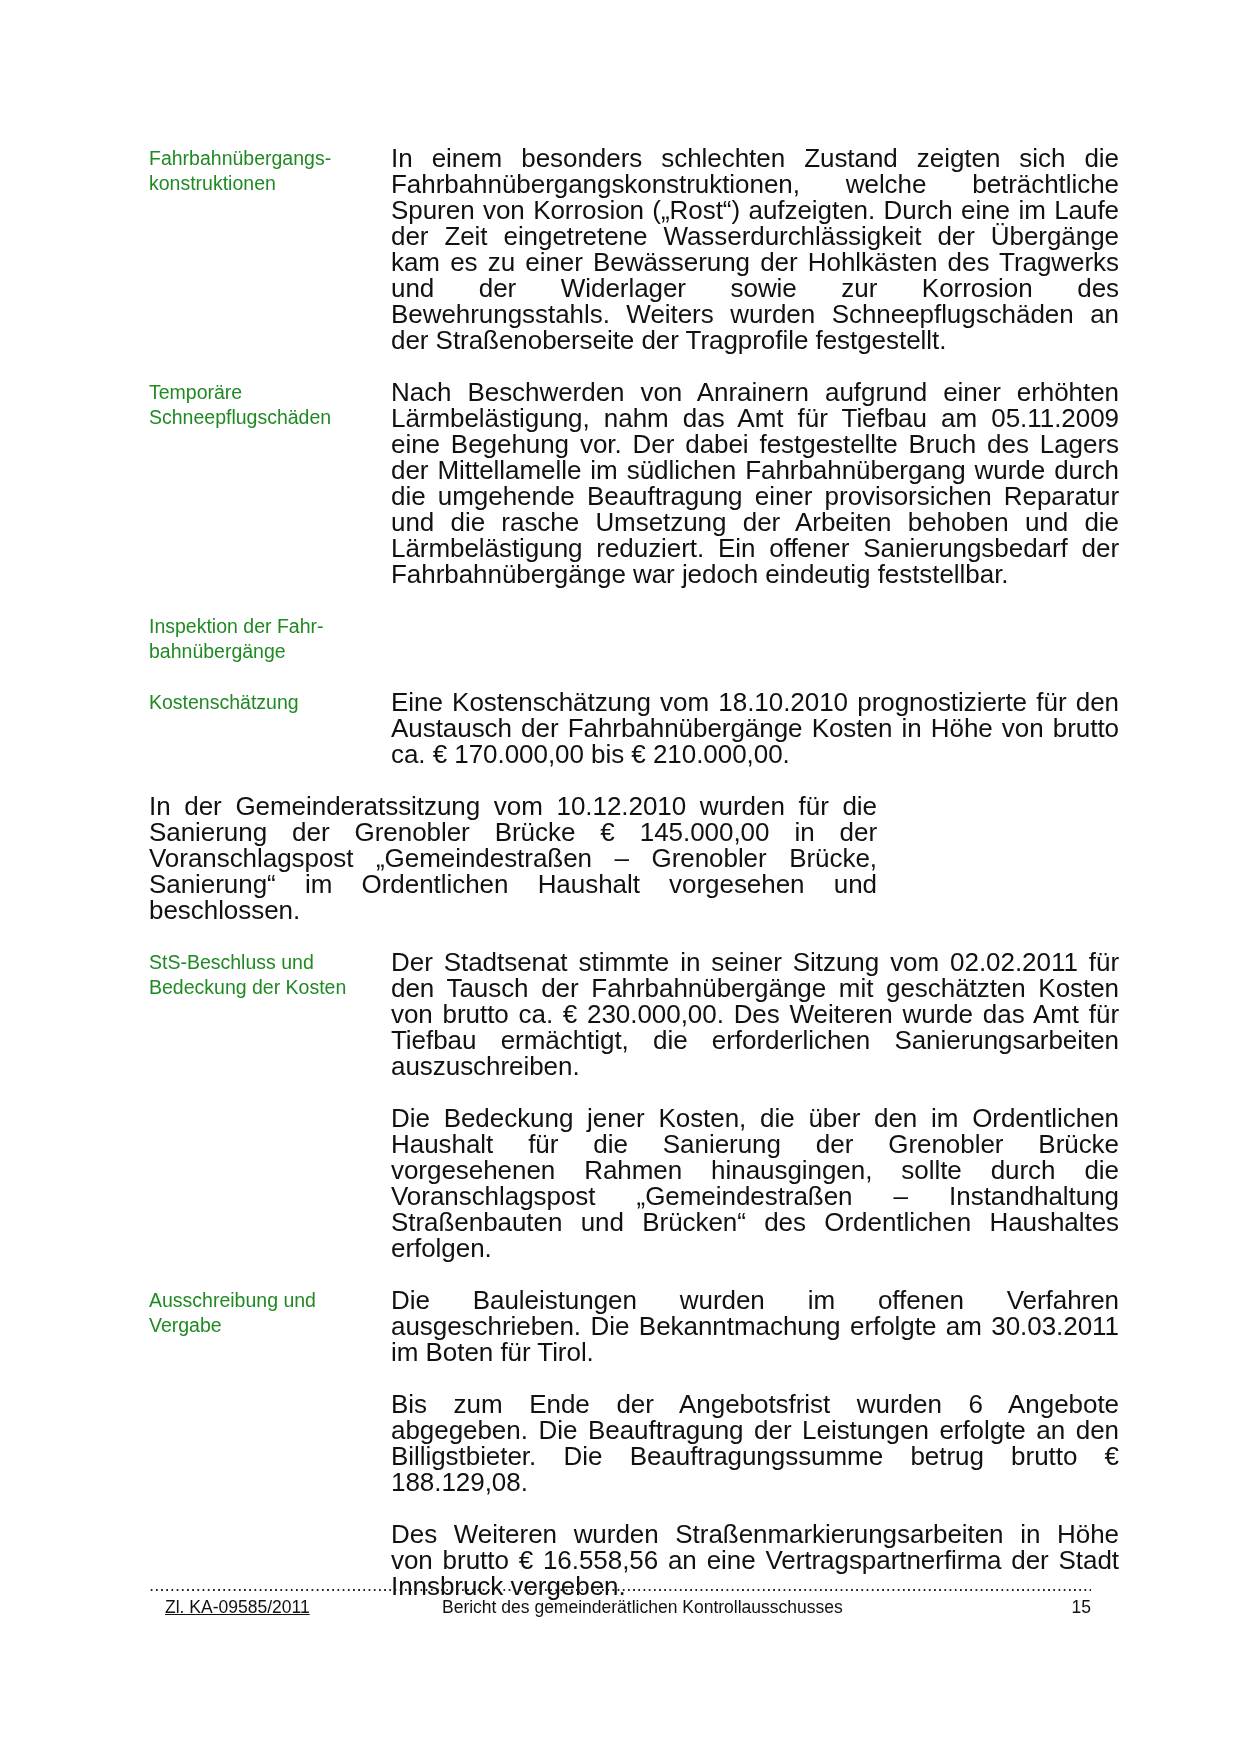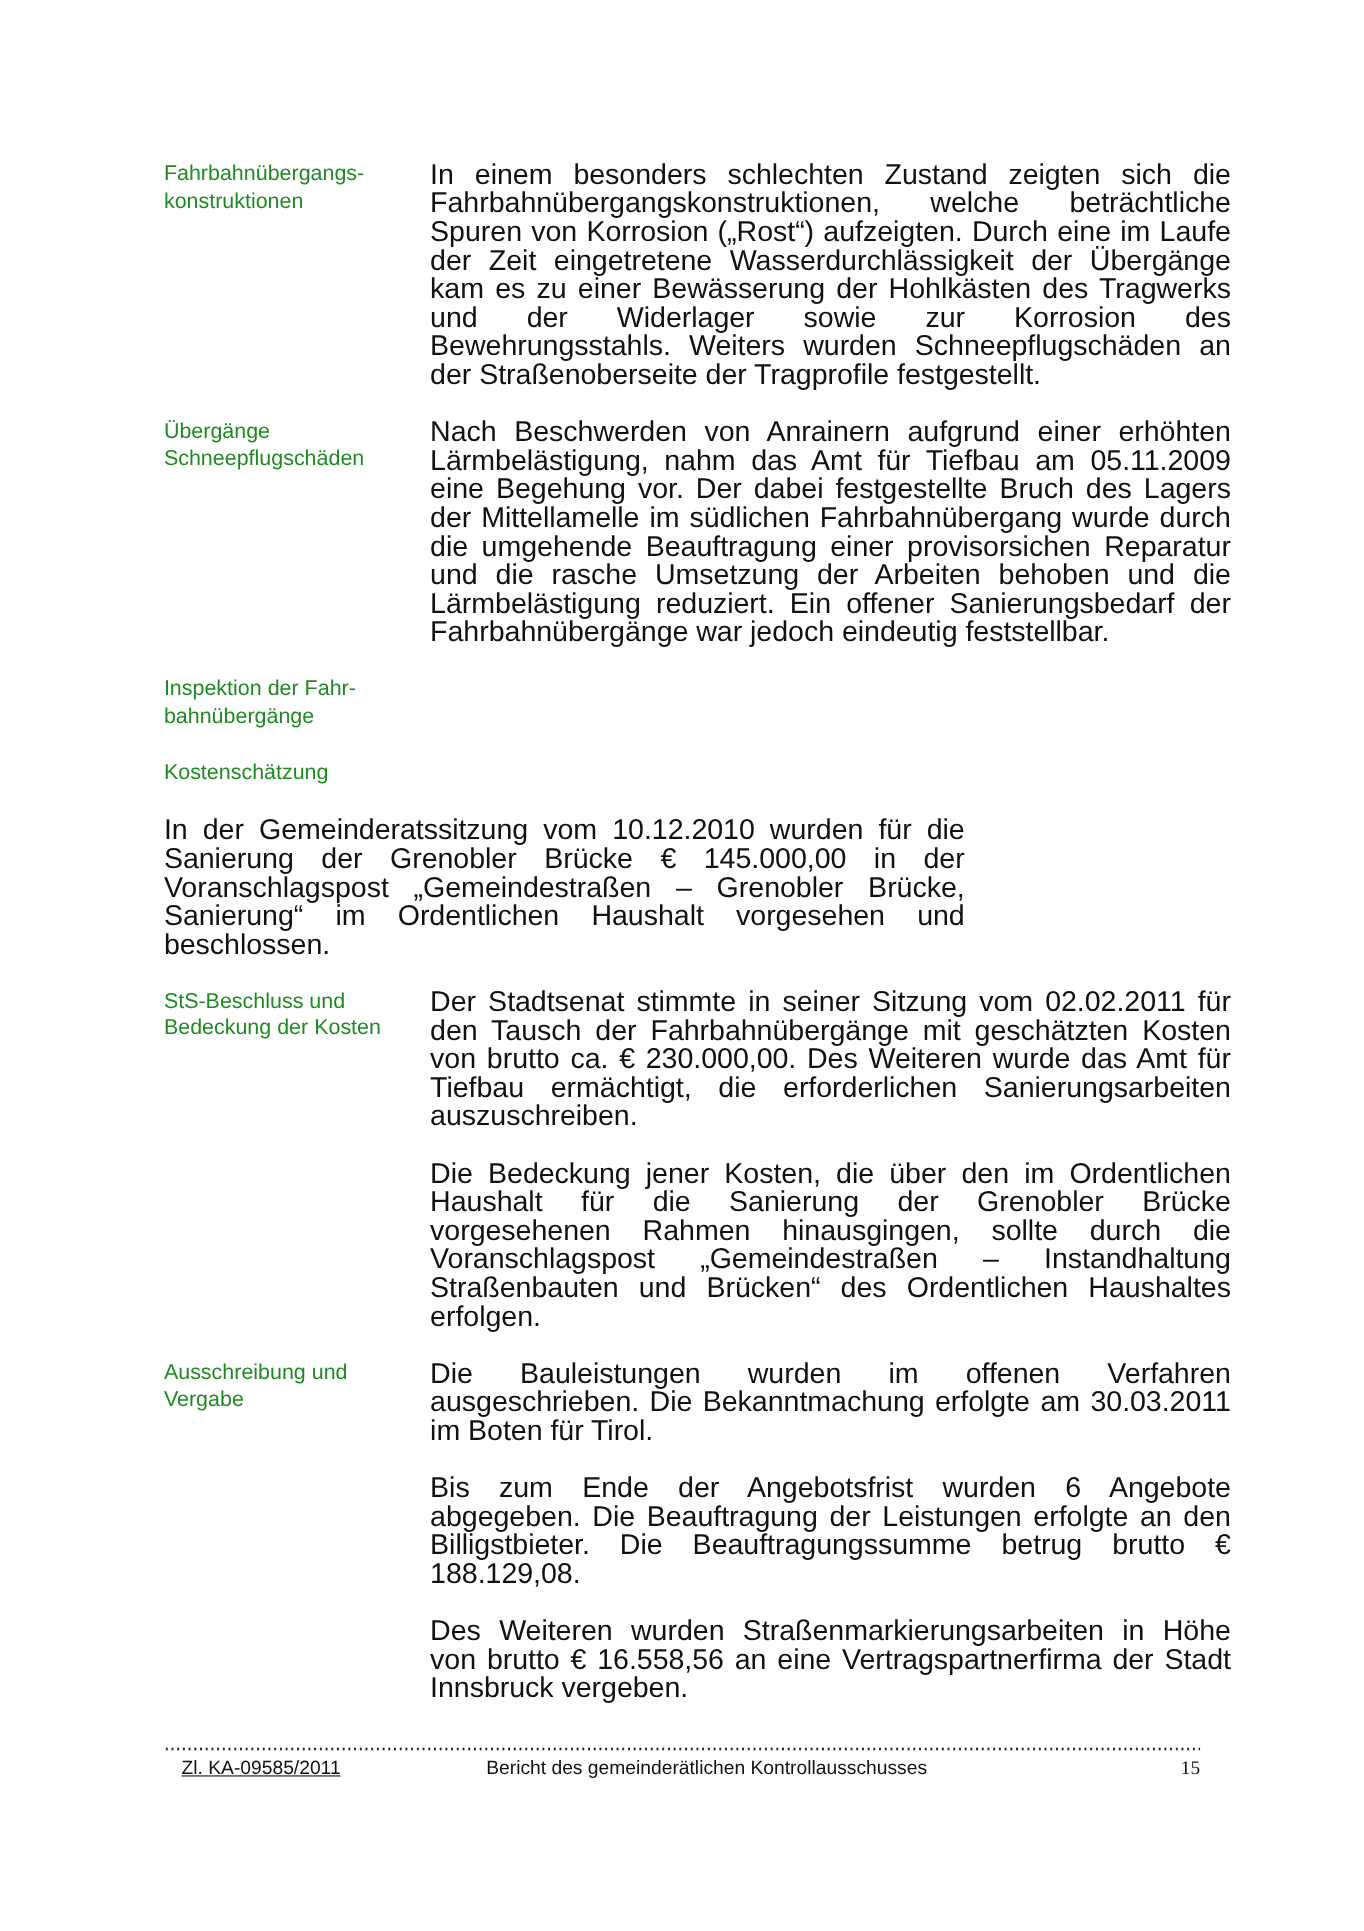--- a/index.html
+++ b/index.html
@@ -28,58 +28,61 @@
       position: absolute; left: 149px; top: 1588px; width: 942px; height: 4px;
       background-image: radial-gradient(circle, #222 1.1px, transparent 1.3px);
       background-size: 5.2px 4px; background-repeat: repeat-x;
     }
     .footer {
       position: absolute; left: 149px; top: 1596px; width: 942px;
       font-size: 17.5px; line-height: 22px; color: #111;
     }
     .footer .ref { position: absolute; left: 16px; top: 0; text-decoration: underline; }
     .footer .title { position: absolute; left: 293px; top: 0; }
-    .footer .pageno { position: absolute; right: 0; top: 0; font-family: Liberation Serif, serif; }
+    .footer .pageno { position: absolute; right: 0; top: 0; }
   </style>
 </head>
 <body>
 
 <div class="page">
   <div class="content">
 
     <div class="section">
       <div class="label">
         <span>Fahrbahnübergangs-</span><br>
         <span>konstruktionen</span>
       </div>
       <div class="paras">
         <p class="para">In einem besonders schlechten Zustand zeigten sich die Fahrbahnübergangskonstruktionen, welche beträchtliche Spuren von Korrosion („Rost“) aufzeigten. Durch eine im Laufe der Zeit eingetretene Wasserdurchlässigkeit der Übergänge kam es zu einer Bewässerung der Hohlkästen des Tragwerks und der Widerlager sowie zur Korrosion des Bewehrungsstahls. Weiters wurden Schneepflugschäden an der Straßenoberseite der Tragprofile festgestellt.</p>
       </div>
     </div>
 
     <div class="section">
       <div class="label">
-        <span>Übergänge</span><br>
+        <span>Temporäre</span><br>
         <span>Schneepflugschäden</span>
       </div>
       <div class="paras">
         <p class="para">Nach Beschwerden von Anrainern aufgrund einer erhöhten Lärmbelästigung, nahm das Amt für Tiefbau am 05.11.2009 eine Begehung vor. Der dabei festgestellte Bruch des Lagers der Mittellamelle im südlichen Fahrbahnübergang wurde durch die umgehende Beauftragung einer provisorsichen Reparatur und die rasche Umsetzung der Arbeiten behoben und die Lärmbelästigung reduziert. Ein offener Sanierungsbedarf der Fahrbahnübergänge war jedoch eindeutig feststellbar.</p>
       </div>
     </div>
 
     <div class="section">
       <div class="label">
         <span>Inspektion der Fahr-</span><br>
         <span>bahnübergänge</span>
       </div>
     </div>
 
     <div class="section">
       <div class="label">
         <span>Kostenschätzung</span>
+      </div>
+      <div class="paras">
+        <p class="para">Eine Kostenschätzung vom 18.10.2010 prognostizierte für den Austausch der Fahrbahnübergänge Kosten in Höhe von brutto ca. € 170.000,00 bis € 210.000,00.</p>
       </div>
     </div>
 
     <div class="section">
       <div class="paras">
         <p class="para">In der Gemeinderatssitzung vom 10.12.2010 wurden für die Sanierung der Grenobler Brücke € 145.000,00 in der Voranschlagspost „Gemeindestraßen – Grenobler Brücke, Sanierung“ im Ordentlichen Haushalt vorgesehen und beschlossen.</p>
       </div>
     </div>
 
     <div class="section">

